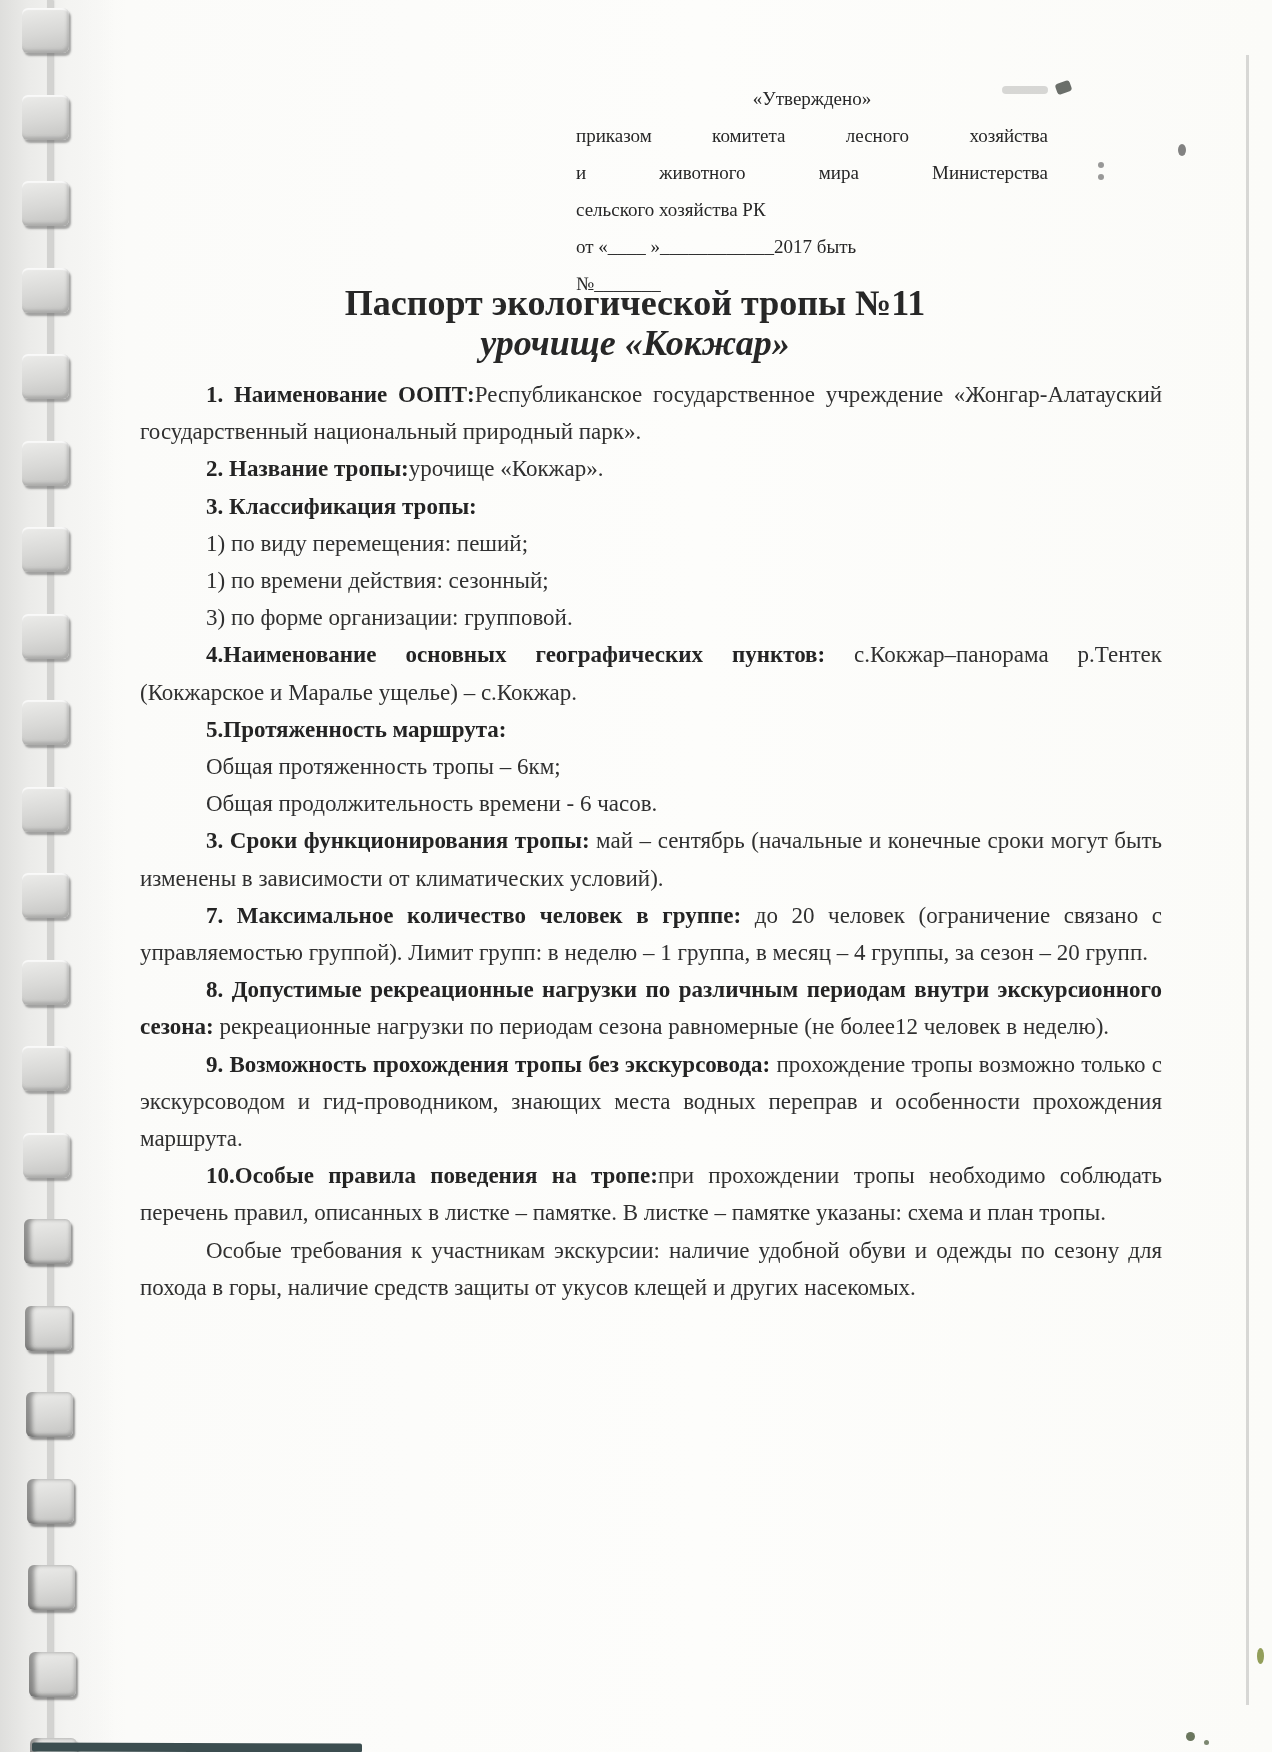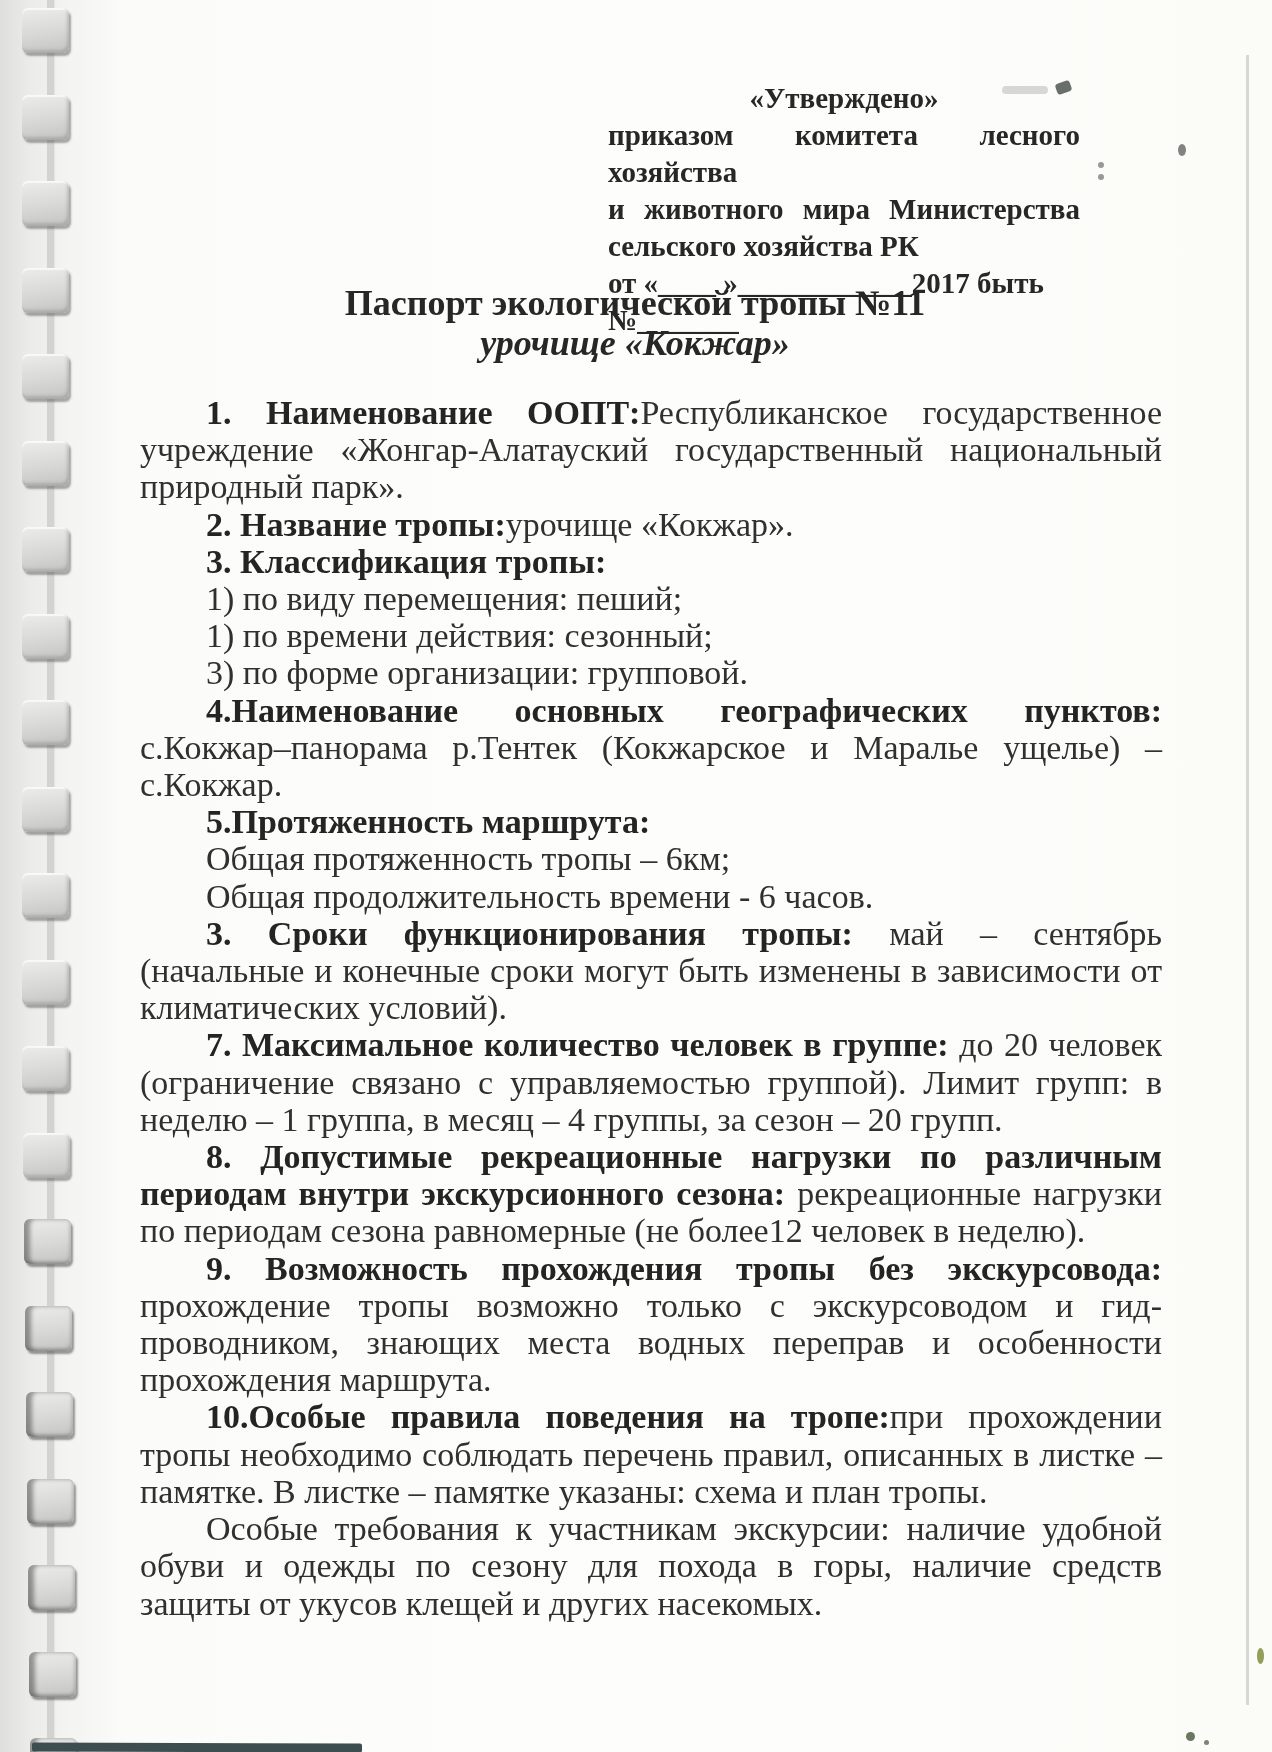--- a/index.html
+++ b/index.html
@@ -43,32 +43,32 @@
   .a1{left:1002px;top:86px;width:46px;height:8px;background:rgba(120,120,118,.28);border-radius:4px;}
   .a2{left:1056px;top:82px;width:15px;height:11px;background:rgba(70,75,70,.8);border-radius:3px;transform:rotate(-20deg);}
   .a3{left:1178px;top:144px;width:8px;height:12px;background:rgba(90,90,90,.75);}
   .a4{left:1098px;top:162px;width:6px;height:6px;background:rgba(110,110,110,.7);box-shadow:0 12px 0 rgba(110,110,110,.7);}
   .a5{left:1257px;top:1648px;width:7px;height:16px;background:rgba(120,135,50,.8);}
   .a6{left:1186px;top:1732px;width:9px;height:9px;background:rgba(70,85,55,.8);box-shadow:16px 6px 0 -2px rgba(70,85,55,.7);}
   
   .doc{color:#2f2f2f;}
   .hdr{
     position:absolute;left:576px;top:80px;width:472px;
-    font-weight:bold;font-size:29px;line-height:37px;color:#272727;margin-left:32px;
+    font-weight:normal;font-size:19px;line-height:37px;color:#272727;
   }
   .hdr .center{text-align:center;}
   .hdr .jl{text-align:justify;text-align-last:justify;}
   .titleblock{
     position:absolute;left:145px;top:283px;width:980px;text-align:center;
     font-weight:bold;font-size:36px;line-height:40px;color:#272727;
   }
   .titleblock .sub{font-style:italic;}
   .bodytext{
-    position:absolute;left:140px;top:394px;width:1022px;
-    font-size:34px;line-height:37.2px;text-align:justify;color:#303030;
+    position:absolute;left:140px;top:376px;width:1022px;
+    font-size:23px;line-height:37.2px;text-align:justify;color:#303030;
   }
   .bodytext p{margin:0;text-indent:66px;}
   .bodytext b{color:#242424;}
 </style>
 </head>
 <body>
 
 <div id="page">
 
   <div class="edge-shade"></div>

